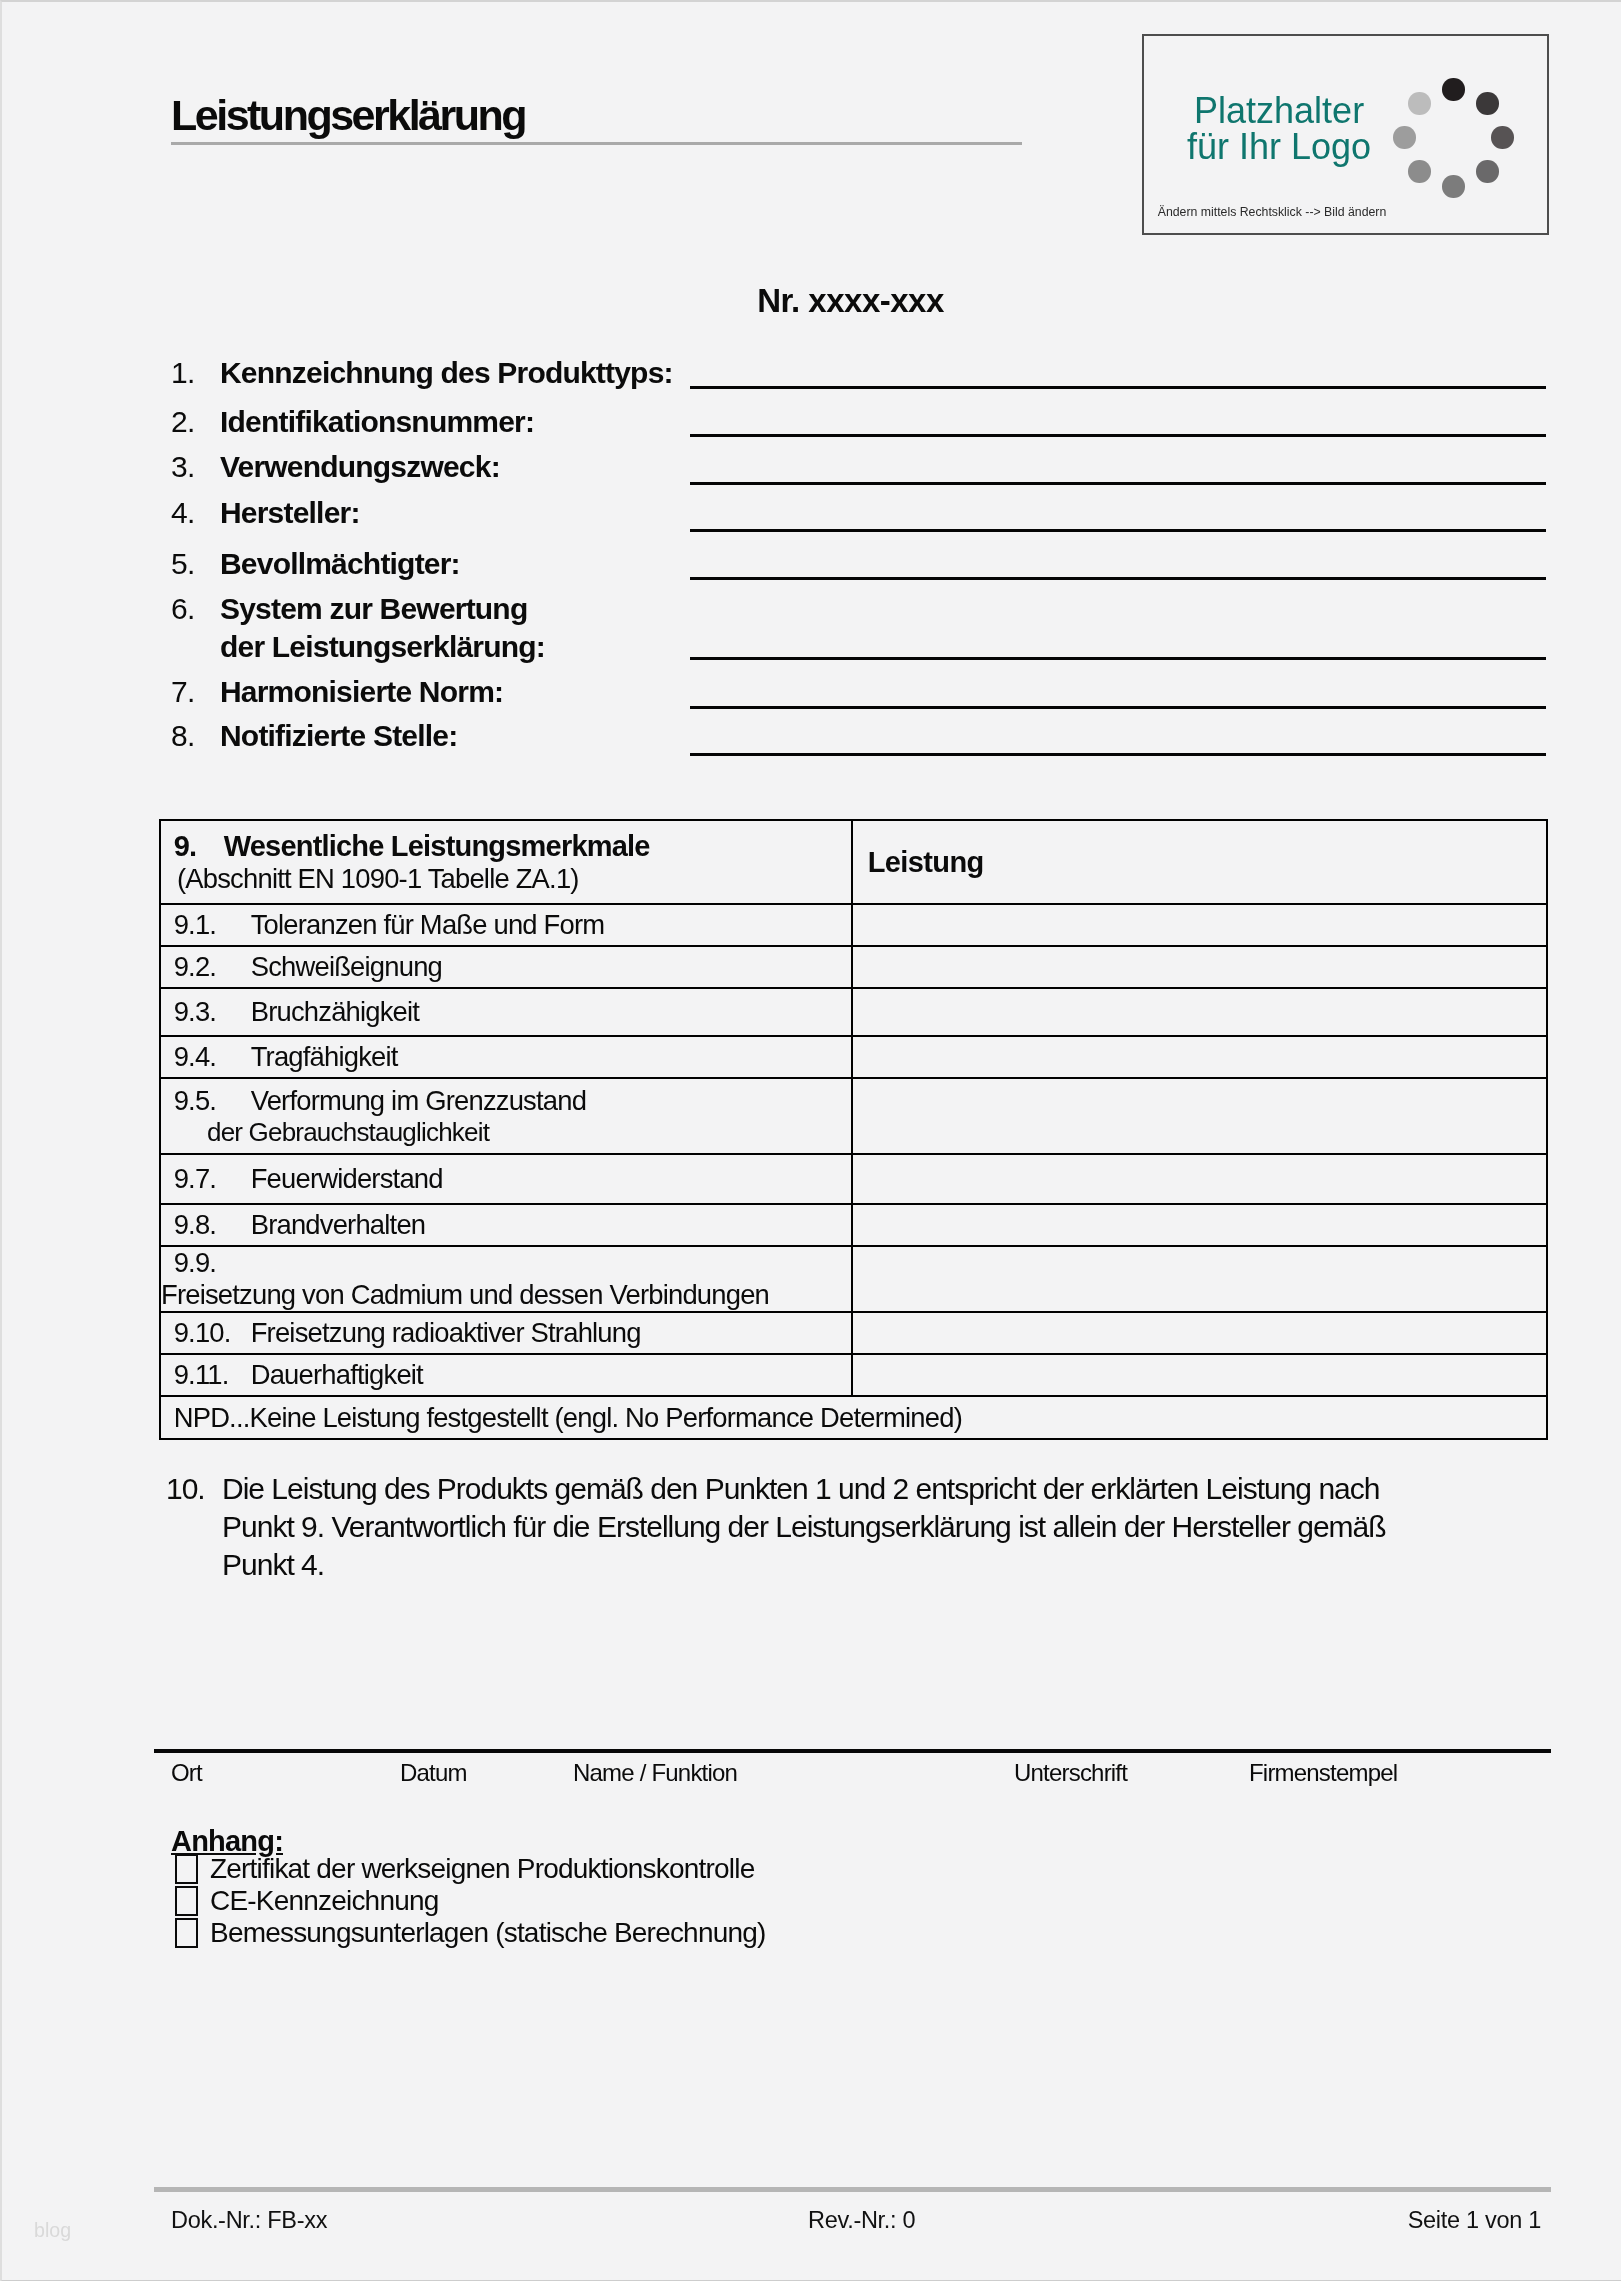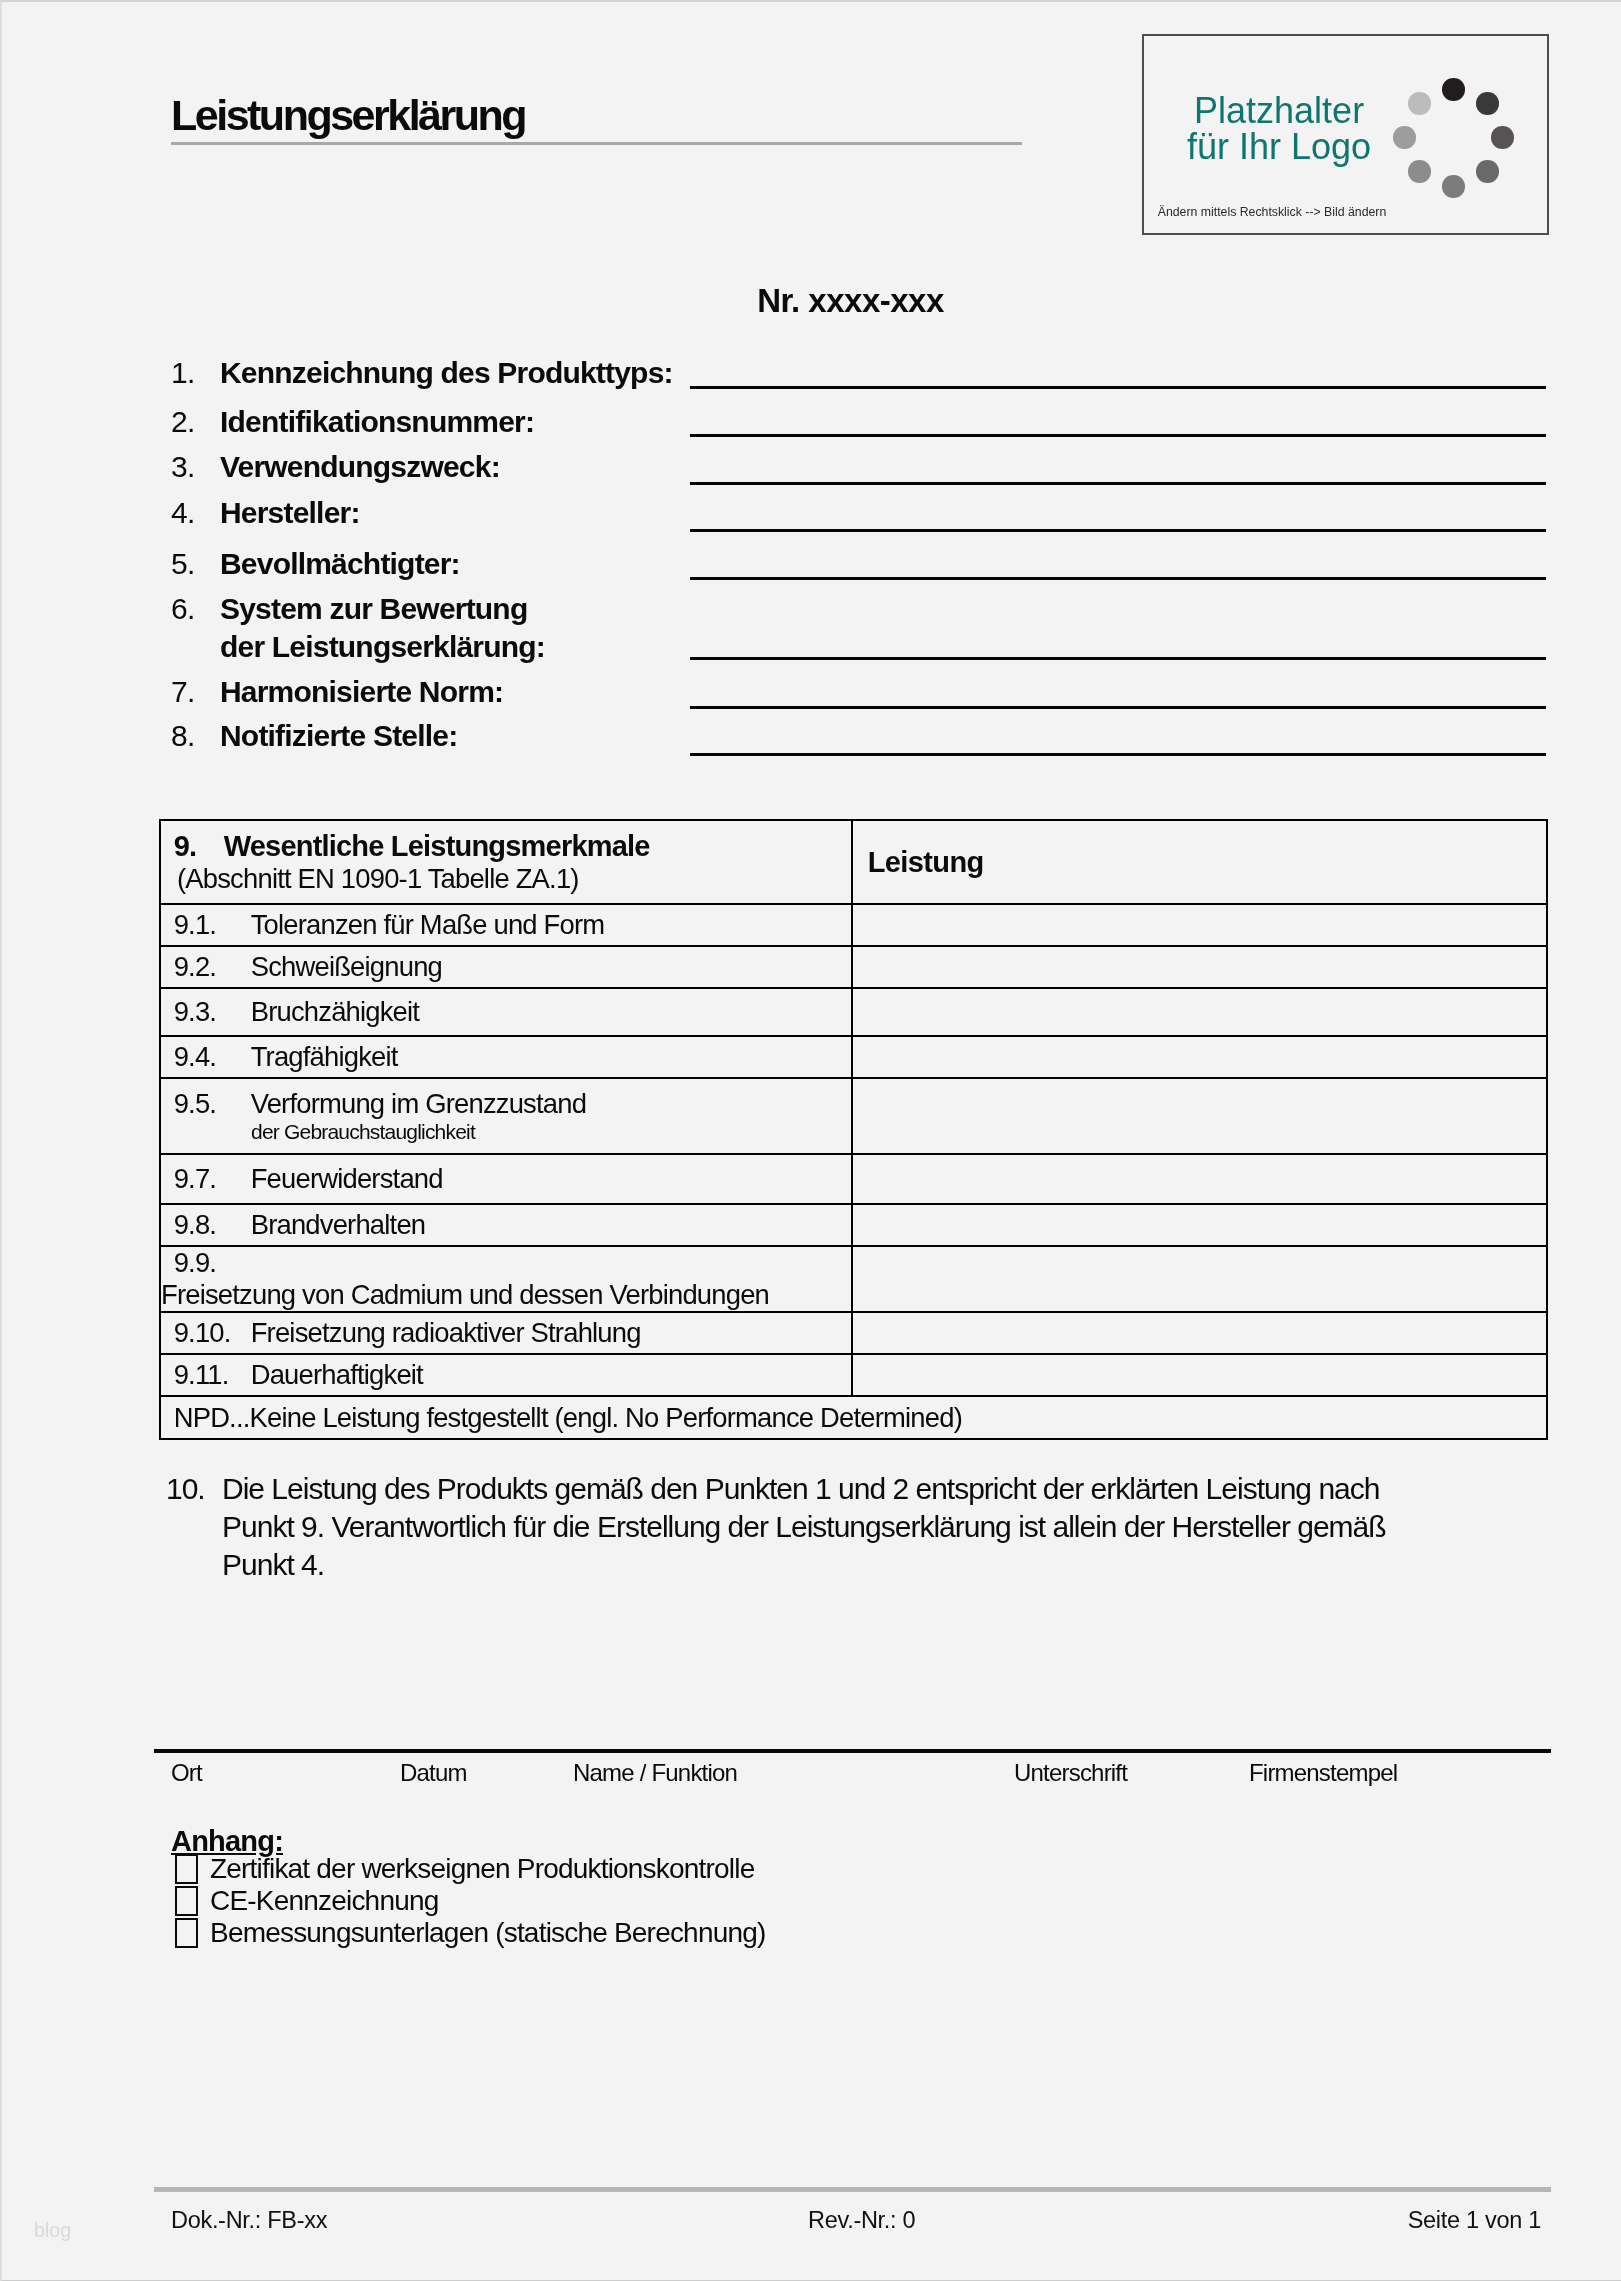--- a/index.html
+++ b/index.html
@@ -39,21 +39,21 @@
   table.perf{position:absolute;left:157px;top:802px;width:1387px;border-collapse:collapse;table-layout:fixed;background:transparent;margin-top:15px;}
   table.perf td{border:2.9px solid #000;vertical-align:middle;padding:0;}
   table.perf td.c1{border-right:2px solid #000;}
   table.perf td.c2{border-left:2px solid #000;}
   .th-line1{font-size:29px;font-weight:bold;letter-spacing:-0.8px;padding-left:12.7px;white-space:nowrap;}
   .th-line1 .hnum{display:inline-block;width:50px;}
   .th-line2{font-size:27.4px;letter-spacing:-0.8px;padding-left:16px;white-space:nowrap;}
   .th-leistung{font-size:29px;font-weight:bold;letter-spacing:-0.6px;padding-left:14.7px;}
   .rnum{display:inline-block;width:77px;padding-left:12.7px;font-size:27.4px;letter-spacing:-0.8px;vertical-align:top;}
   .rlabel{display:inline-block;font-size:27.4px;letter-spacing:-0.8px;white-space:nowrap;vertical-align:top;}
-  .rlabel2{padding-left:90px;font-size:21px;letter-spacing:-0.8px;white-space:nowrap;}
+  .rlabel2{padding-left:46px;font-size:26px;letter-spacing:-0.8px;white-space:nowrap;}
   .npd{font-size:27.4px;letter-spacing:-0.8px;padding-left:12.7px;white-space:nowrap;}
 
   
   .clause10{left:164px;top:1468px;width:1333px;font-size:30px;letter-spacing:-1px;line-height:38px;}
   .clause10 .cnum{position:absolute;left:0;top:0;}
   .clause10 .ctext{padding-left:56px;}
   .clause10 .cline{white-space:nowrap;}
 
   
   .sig-rule{left:152px;top:1747px;width:1397px;height:3.9px;background:#070707;}

